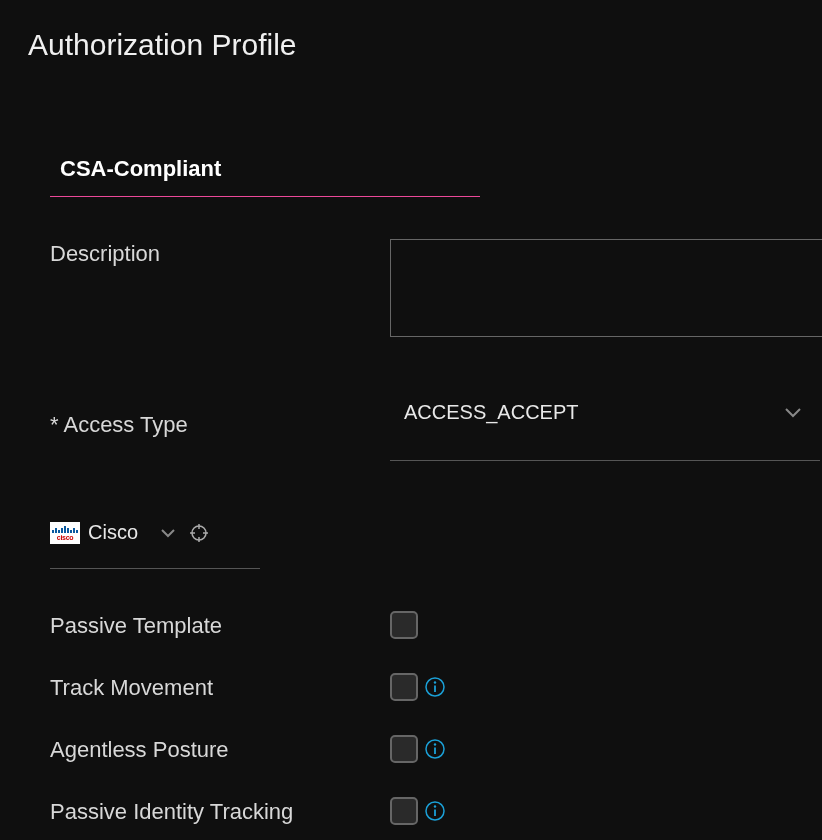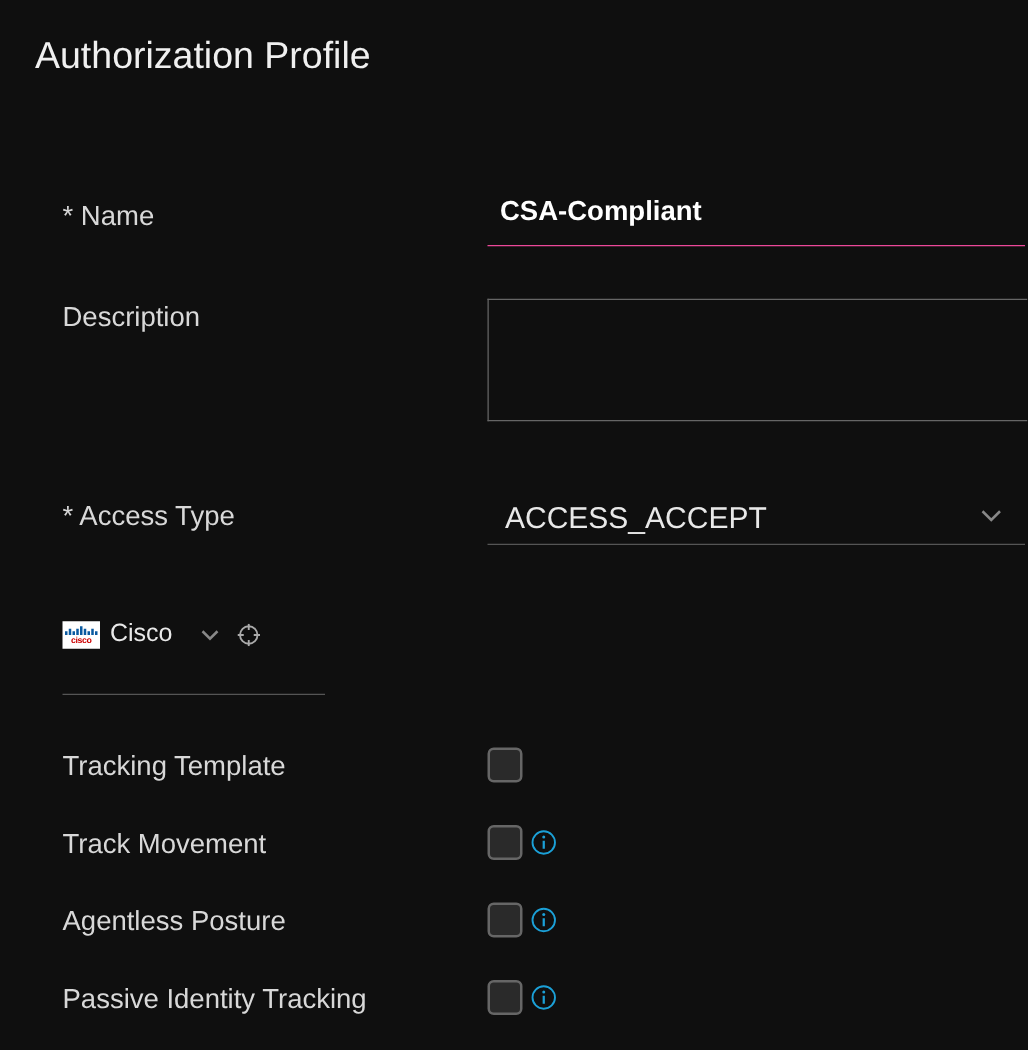--- a/index.html
+++ b/index.html
@@ -75,39 +75,39 @@
     }
     .select-wrap {
       position: relative;
       width: 430px;
     }
     .select {
       background: transparent;
       border: none;
       border-bottom: 1px solid #555;
       color: #e8e8e8;
-      font-size: 24px;
-      padding: 14px 0 6px 14px;
+      font-size: 20px;
+      padding: 14px 0 36px 14px;
       width: 100%;
       outline: none;
       appearance: none;
       cursor: pointer;
     }
     .select-chevron {
       position: absolute;
       right: 18px;
       top: 20px;
       pointer-events: none;
     }
     .ndp-field {
       display: flex;
       align-items: center;
       gap: 6px;
       border-bottom: 1px solid #555;
-      padding-bottom: 36px;
+      padding-bottom: 24px;
       width: 210px;
     }
     .cisco-logo {
       width: 30px;
       height: 22px;
       background: #ffffff;
       display: flex;
       flex-direction: column;
       align-items: center;
       justify-content: center;
@@ -170,21 +170,20 @@
       flex-shrink: 0;
       cursor: pointer;
     }
   </style>
 </head>
 <body>
 
 <h1>Authorization Profile</h1>
 
 <div class="form-row">
-  <div class="label name-label">* Name</div>
   <input type="text" class="text-input" value="CSA-Compliant" style="">
 </div>
 
 <div class="form-row description-row">
   <div class="label">Description</div>
   <textarea class="textarea" style=""></textarea>
 </div>
 
 <div class="form-row access-row">
   <div class="label">* Access Type</div>
@@ -220,21 +219,21 @@
       <circle cx="9" cy="9" r="7" stroke="#aaa" stroke-width="1.5" fill="none"></circle>
       <line x1="9" y1="0" x2="9" y2="5" stroke="#aaa" stroke-width="1.5"></line>
       <line x1="9" y1="13" x2="9" y2="18" stroke="#aaa" stroke-width="1.5"></line>
       <line x1="0" y1="9" x2="5" y2="9" stroke="#aaa" stroke-width="1.5"></line>
       <line x1="13" y1="9" x2="18" y2="9" stroke="#aaa" stroke-width="1.5"></line>
     </svg>
   </div>
 </div>
 
 <div class="form-row checkbox-row">
-  <div class="label">Tracking Template</div>
+  <div class="label">Passive Template</div>
   <input type="checkbox" class="checkbox" style="">
 </div>
 
 <div class="form-row checkbox-row">
   <div class="label">Track Movement</div>
   <input type="checkbox" class="checkbox" style="">
   <svg class="info-icon" width="22" height="22" viewBox="0 0 22 22">
     <circle cx="11" cy="11" r="9" stroke="#1ba0d7" stroke-width="1.5" fill="none"></circle>
     <circle cx="11" cy="6.5" r="1.2" fill="#1ba0d7"></circle>
     <line x1="11" y1="9.5" x2="11" y2="16" stroke="#1ba0d7" stroke-width="1.8"></line>

